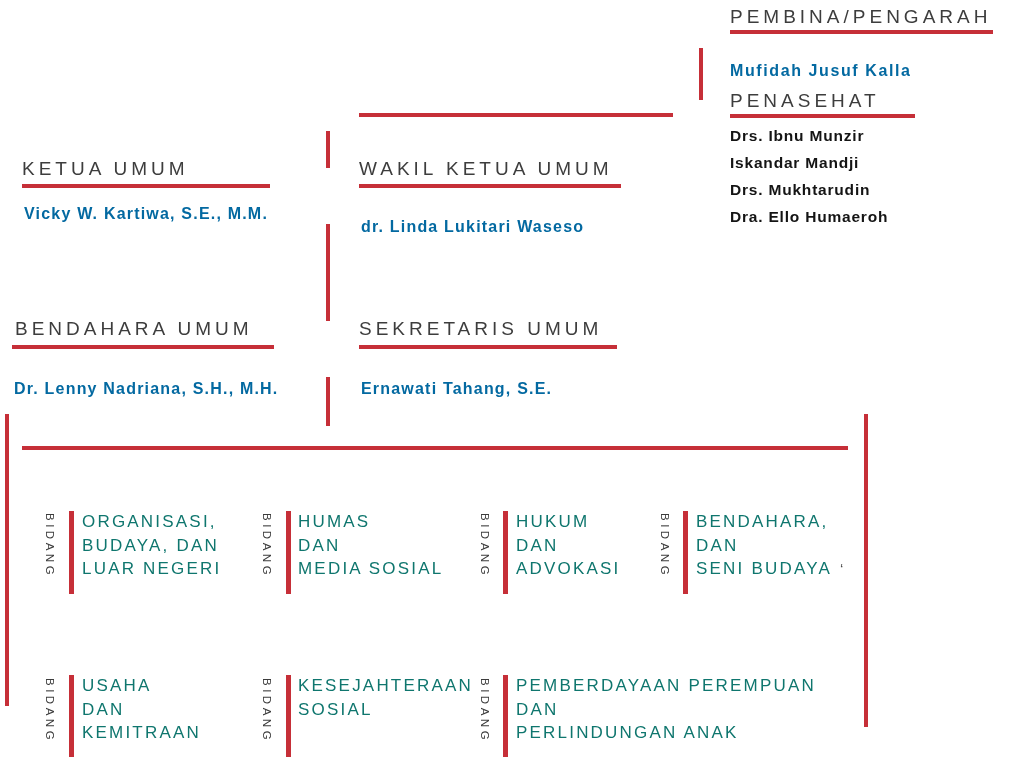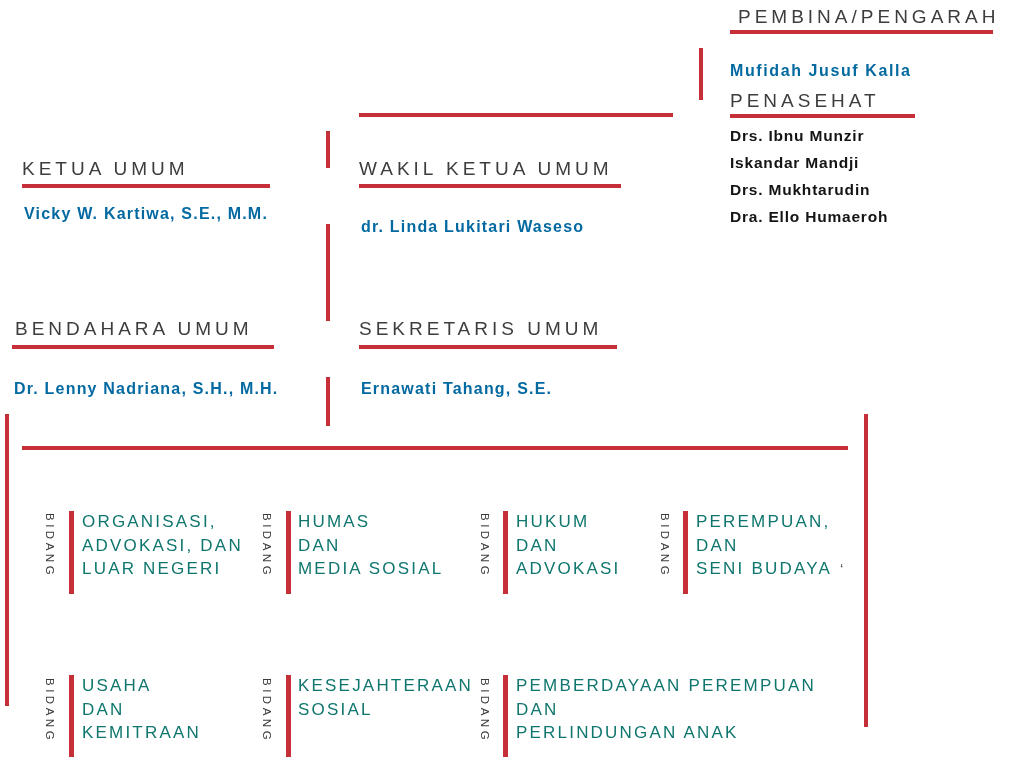--- a/index.html
+++ b/index.html
@@ -71,21 +71,21 @@
     position: absolute;
     font-size: 15px;
     color: #4a4a4a;
   }
 </style>
 </head>
 <body>
 
 <div class="canvas">
 
-  <div class="abs title" style="left:730px; top:6px;margin-left:8px;">PEMBINA/PENGARAH</div>
+  <div class="abs title" style="left:730px; top:6px;">PEMBINA/PENGARAH</div>
   <div class="rule" style="left:730px; top:30px; width:263px;"></div>
   <div class="abs name" style="left:730px; top:38px; letter-spacing:1.6px;">Mufidah Jusuf Kalla</div>
 
   <div class="vline" style="left:699px; top:48px; height:52px;"></div>
 
   <div class="abs title" style="left:730px; top:90px;">PENASEHAT</div>
   <div class="rule" style="left:730px; top:114px; width:185px;"></div>
   <div class="abs member-list" style="left:730px; top:122px;">
     <div>Drs. Ibnu Munzir</div>
     <div>Iskandar Mandji</div>
@@ -118,21 +118,21 @@
 
   <div class="vline" style="left:5px; top:414px; height:292px;"></div>
   <div class="rule" style="left:22px; top:446px; width:826px;"></div>
   <div class="vline" style="left:864px; top:414px; height:313px;"></div>
 
   <div>
     <div class="bidang-label" style="left:44px; top:513px;">BIDANG</div>
     <div class="bar" style="left:69px; top:511px; height:83px;"></div>
     <div class="bidang-text" style="left:82px; top:510px;">
       <div>ORGANISASI,</div>
-      <div>ADVOKASI, DAN</div>
+      <div>BUDAYA, DAN</div>
       <div>LUAR NEGERI</div>
     </div>
   </div>
 
   <div>
     <div class="bidang-label" style="left:261px; top:513px;">BIDANG</div>
     <div class="bar" style="left:286px; top:511px; height:83px;"></div>
     <div class="bidang-text" style="left:298px; top:510px;">
       <div>HUMAS</div>
       <div>DAN</div>
@@ -147,21 +147,21 @@
       <div>HUKUM</div>
       <div>DAN</div>
       <div>ADVOKASI</div>
     </div>
   </div>
 
   <div>
     <div class="bidang-label" style="left:659px; top:513px;">BIDANG</div>
     <div class="bar" style="left:683px; top:511px; height:83px;"></div>
     <div class="bidang-text" style="left:696px; top:510px;">
-      <div>PEREMPUAN,</div>
+      <div>BENDAHARA,</div>
       <div>DAN</div>
       <div>SENI BUDAYA</div>
     </div>
   </div>
 
   <div class="stray" style="left:840px; top:560px;">‘</div>
 
   <div>
     <div class="bidang-label" style="left:44px; top:678px;">BIDANG</div>
     <div class="bar" style="left:69px; top:675px; height:82px;"></div>

